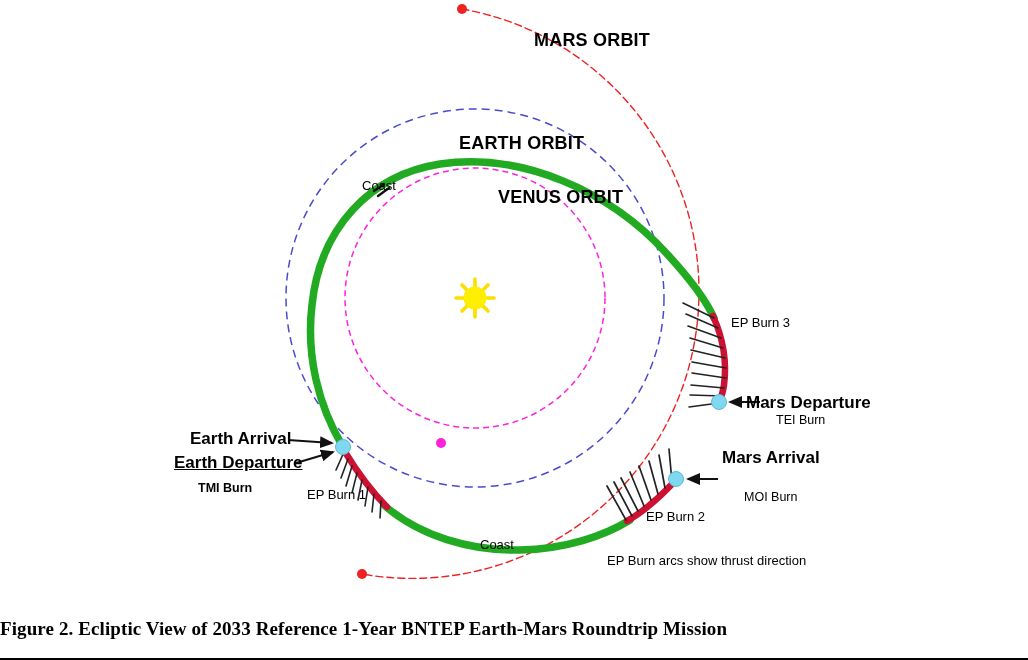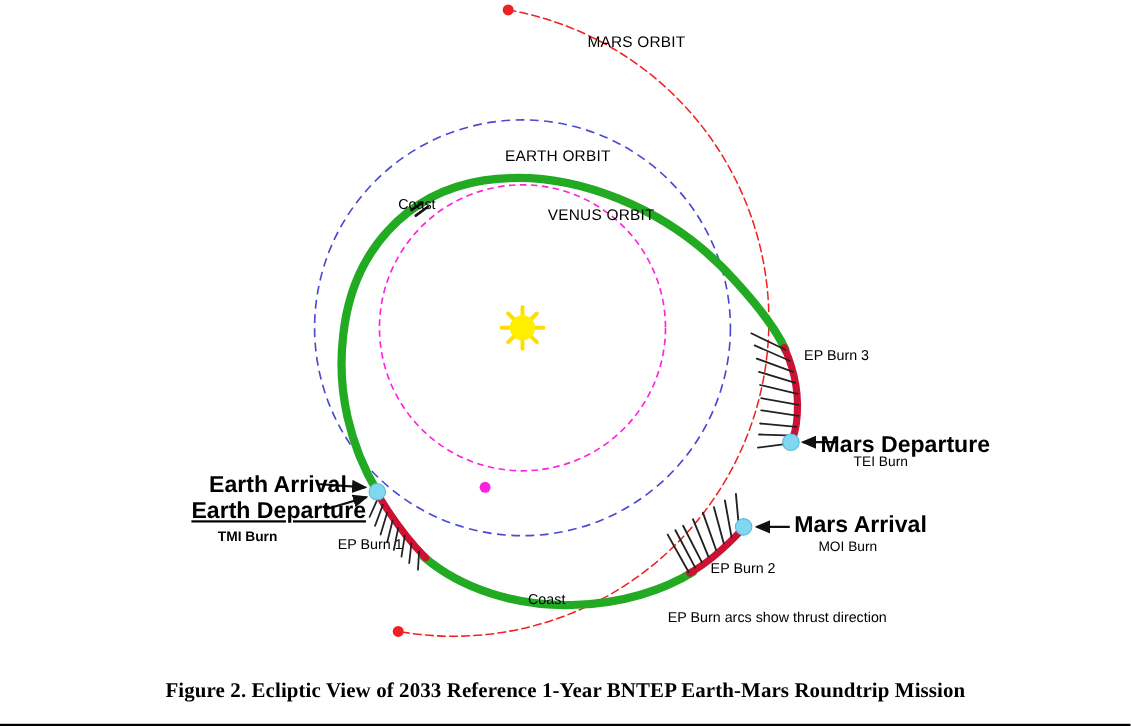--- a/index.html
+++ b/index.html
@@ -33,28 +33,28 @@
     width: 1028px;
     height: 608px;
     display: block;
   }
   .lbl {
     position: absolute;
     white-space: nowrap;
     line-height: 1.05;
   }
   .orbit-label {
-    font-weight: normal;
-    font-size: 14px;
+    font-weight: bold;
+    font-size: 18px;
     letter-spacing: 0.2px;
     color: #000000;
   }
   .node-label-bold {
     font-weight: bold;
-    font-size: 21px;
+    font-size: 17px;
     color: #000000;
   }
   .node-sub {
     font-weight: normal;
     font-size: 12.5px;
     color: #000000;
   }
   .burn-label {
     font-size: 13px;
     color: #000000;
@@ -72,21 +72,20 @@
     left: 0;
     top: 608px;
     width: 1028px;
     height: 52px;
   }
   #caption-text {
     position: absolute;
     left: 0;
     top: 10px;
     width: 1028px;
-    text-align: center;
     font-family: "Liberation Serif", serif;
     font-weight: bold;
     font-size: 19px;
     letter-spacing: 0.1px;
     color: #000000;
   }
   #caption-rule {
     position: absolute;
     left: 0;
     top: 50px;
@@ -228,21 +227,21 @@
     <div class="lbl node-label-bold" style="left:190px; top:430px;text-align:center;">Earth Arrival</div>
 
     <div class="lbl node-label-bold" style="left:174px; top:454px;text-decoration:underline;">Earth Departure</div>
 
     <div class="lbl node-sub" style="left:198px; top:482px;font-weight:bold;">TMI Burn</div>
 
     <div class="lbl node-label-bold" style="left:746px; top:394px;">Mars Departure</div>
 
     <div class="lbl node-sub" style="left:776px; top:414px;">TEI Burn</div>
 
-    <div class="lbl node-label-bold" style="left:722px; top:467px;">Mars Arrival</div>
+    <div class="lbl node-label-bold" style="left:722px; top:449px;">Mars Arrival</div>
 
     <div class="lbl node-sub" style="left:744px; top:491px;">MOI Burn</div>
 
     <div class="lbl burn-label" style="left:307px; top:488px;">EP Burn 1</div>
 
     <div class="lbl burn-label" style="left:646px; top:510px;">EP Burn 2</div>
 
     <div class="lbl burn-label" style="left:731px; top:316px;">EP Burn 3</div>
 
     <div class="lbl note-label" style="left:607px; top:554px;">EP Burn arcs show thrust direction</div>

